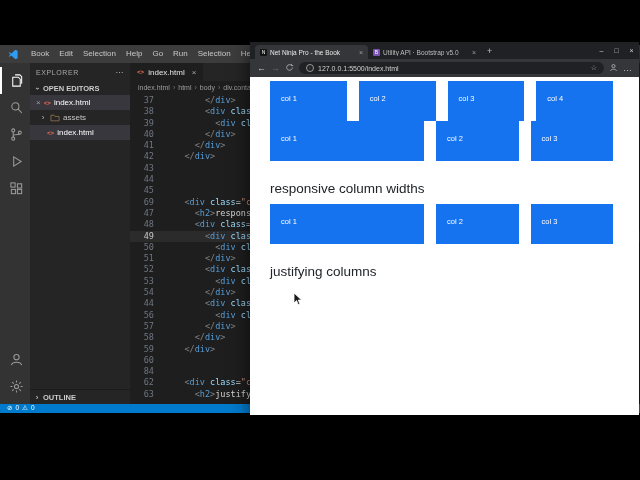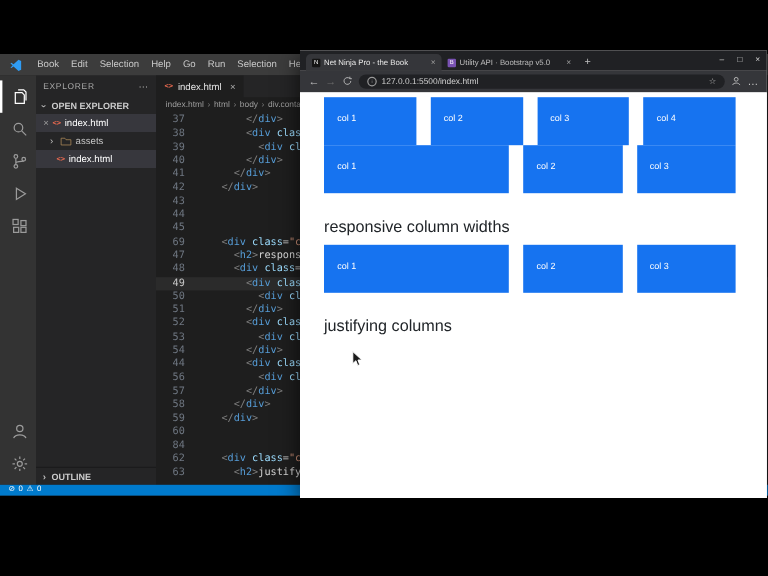--- a/index.html
+++ b/index.html
@@ -161,21 +161,21 @@
             </span>
           </div>
         </div>
       <div class="sidebar">
         <div class="sb-title">
           <span>EXPLORER</span>
           <span class="sb-dots">⋯</span>
         </div>
         <div class="sb-header">
           <span class="chev open">›</span>
-          <span>OPEN EXPLORER</span>
+          <span>OPEN EDITORS</span>
         </div>
         <div id="open-editors">
             <div class="sb-row selected">
               <span class="oe-close">×</span>
               <span class="fic">&lt;&gt;</span>
               <span>index.html</span>
             </div>
           </div>
         <div id="file-tree">
             <div class="sb-row tree-row">

